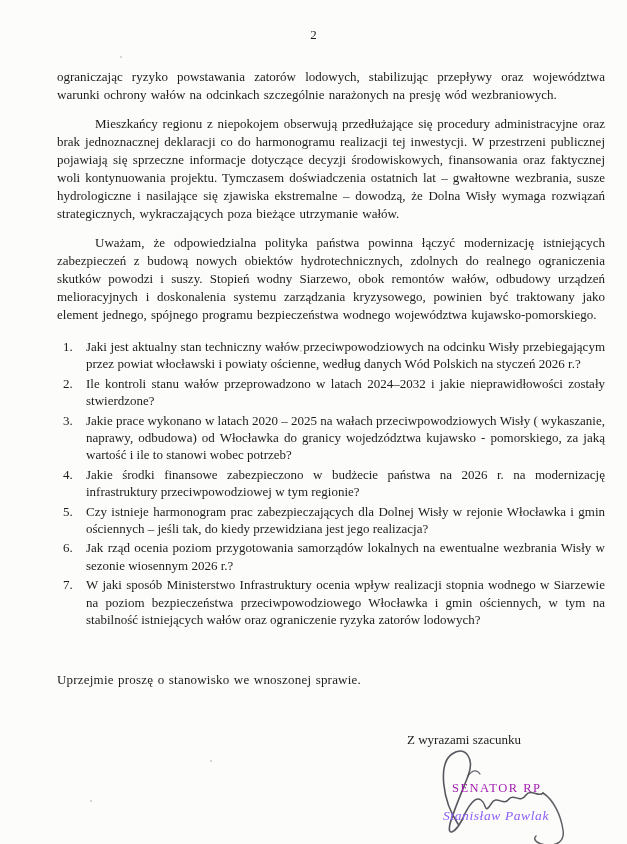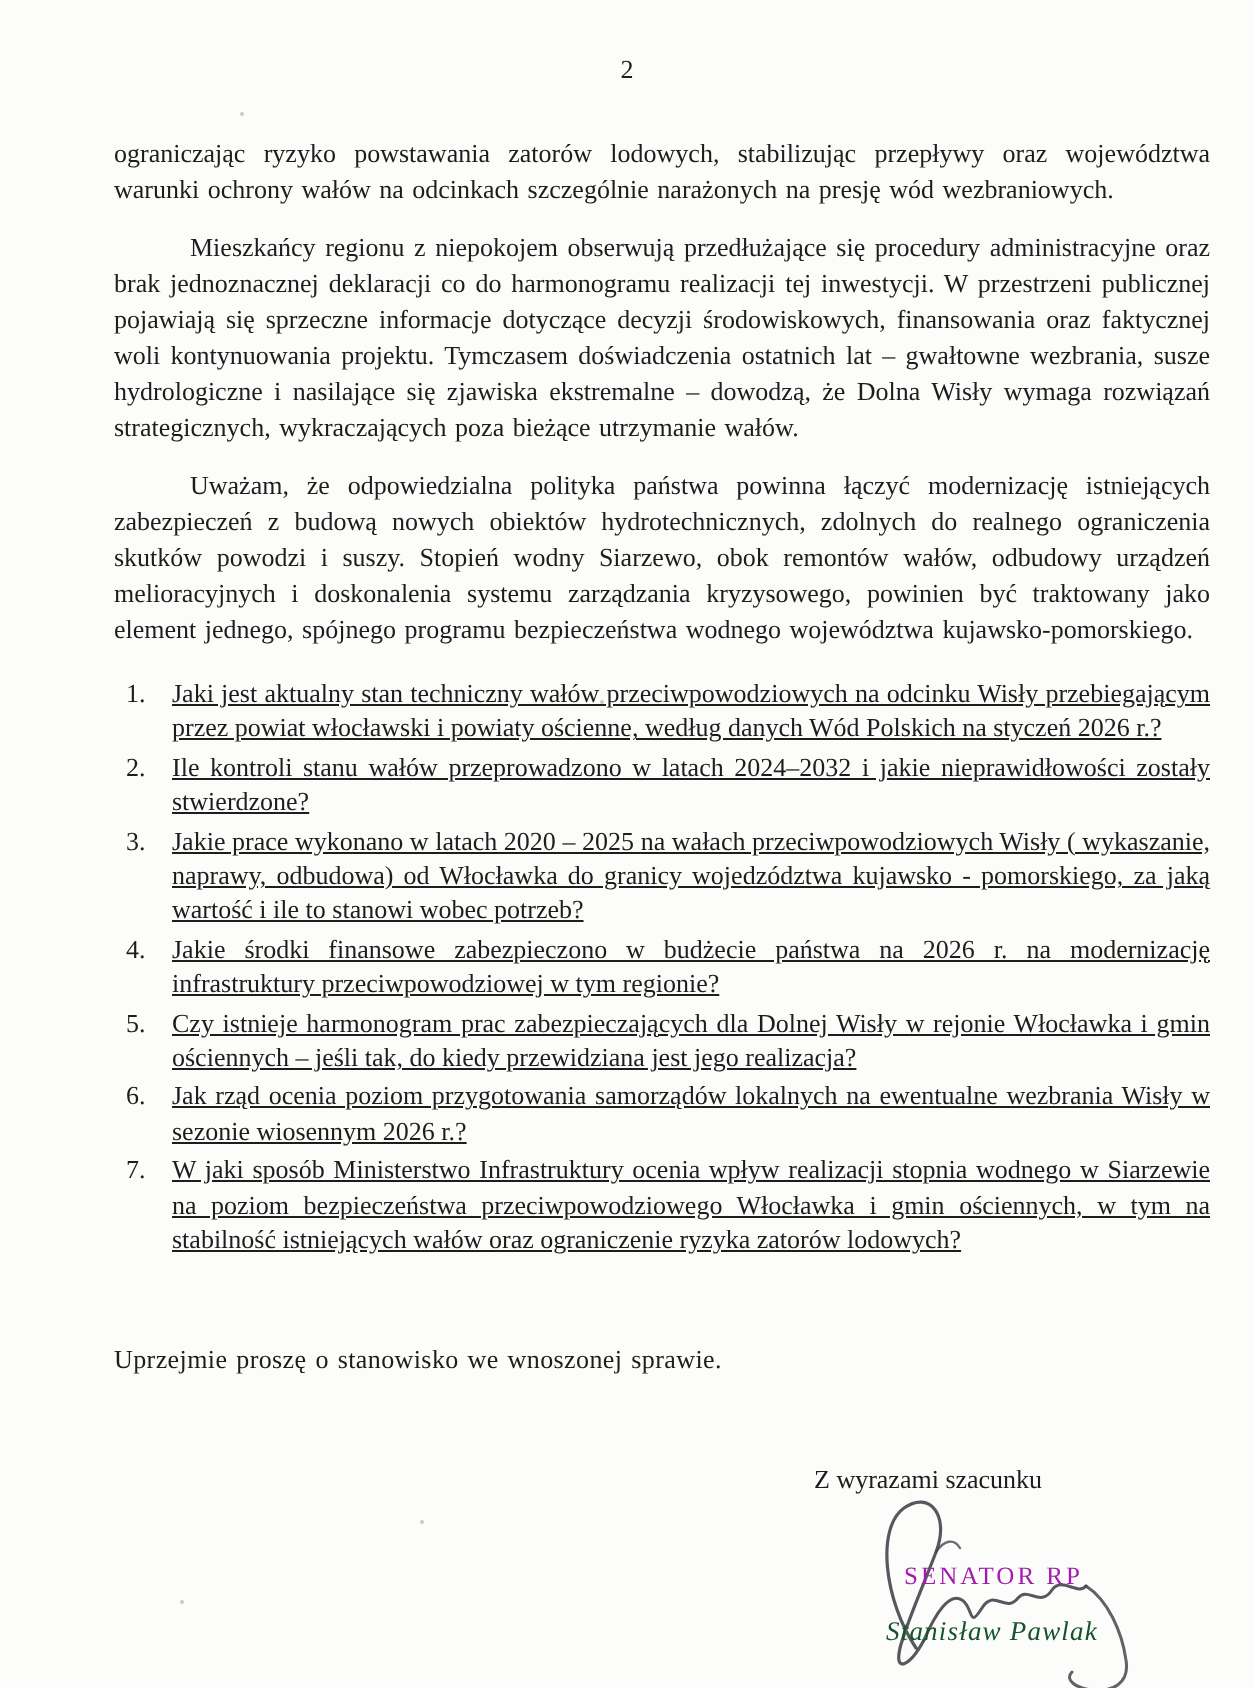--- a/index.html
+++ b/index.html
@@ -37,21 +37,20 @@
     margin:14px 0 0 0;
     padding:0 0 0 5px;
   }
   ol.questions li{
     counter-increment:q;
     position:relative;
     padding-left:24px;
     margin-bottom:2px;
     text-align:justify;
     line-height:17.4px;
-    text-decoration:underline;
   }
   ol.questions li::before{
     content:counter(q) ".";
     position:absolute;
     left:1px;top:0;
   }
   .closing{
     margin:42px 0 0 0;
     text-indent:0;
     letter-spacing:.2px;
@@ -66,21 +65,21 @@
     font-size:13px;white-space:nowrap;
   }
   .sig-title{
     position:absolute;left:72px;top:53px;
     font-size:12.5px;color:#a21caf;
     letter-spacing:1.5px;white-space:nowrap;
   }
   .sig-name{
     position:absolute;left:63px;top:80px;
     font-style:italic;font-size:13.5px;
-    letter-spacing:.6px;color:#14532d;white-space:nowrap;
+    letter-spacing:.6px;color:#8b5cf6;white-space:nowrap;
   }
   .sig-svg{
     position:absolute;left:0;top:8px;
     width:235px;height:112px;
     pointer-events:none;
   }
   .speck{position:absolute;background:#9a9a94;border-radius:50%;opacity:.5;}
 </style>
 </head>
 <body>

